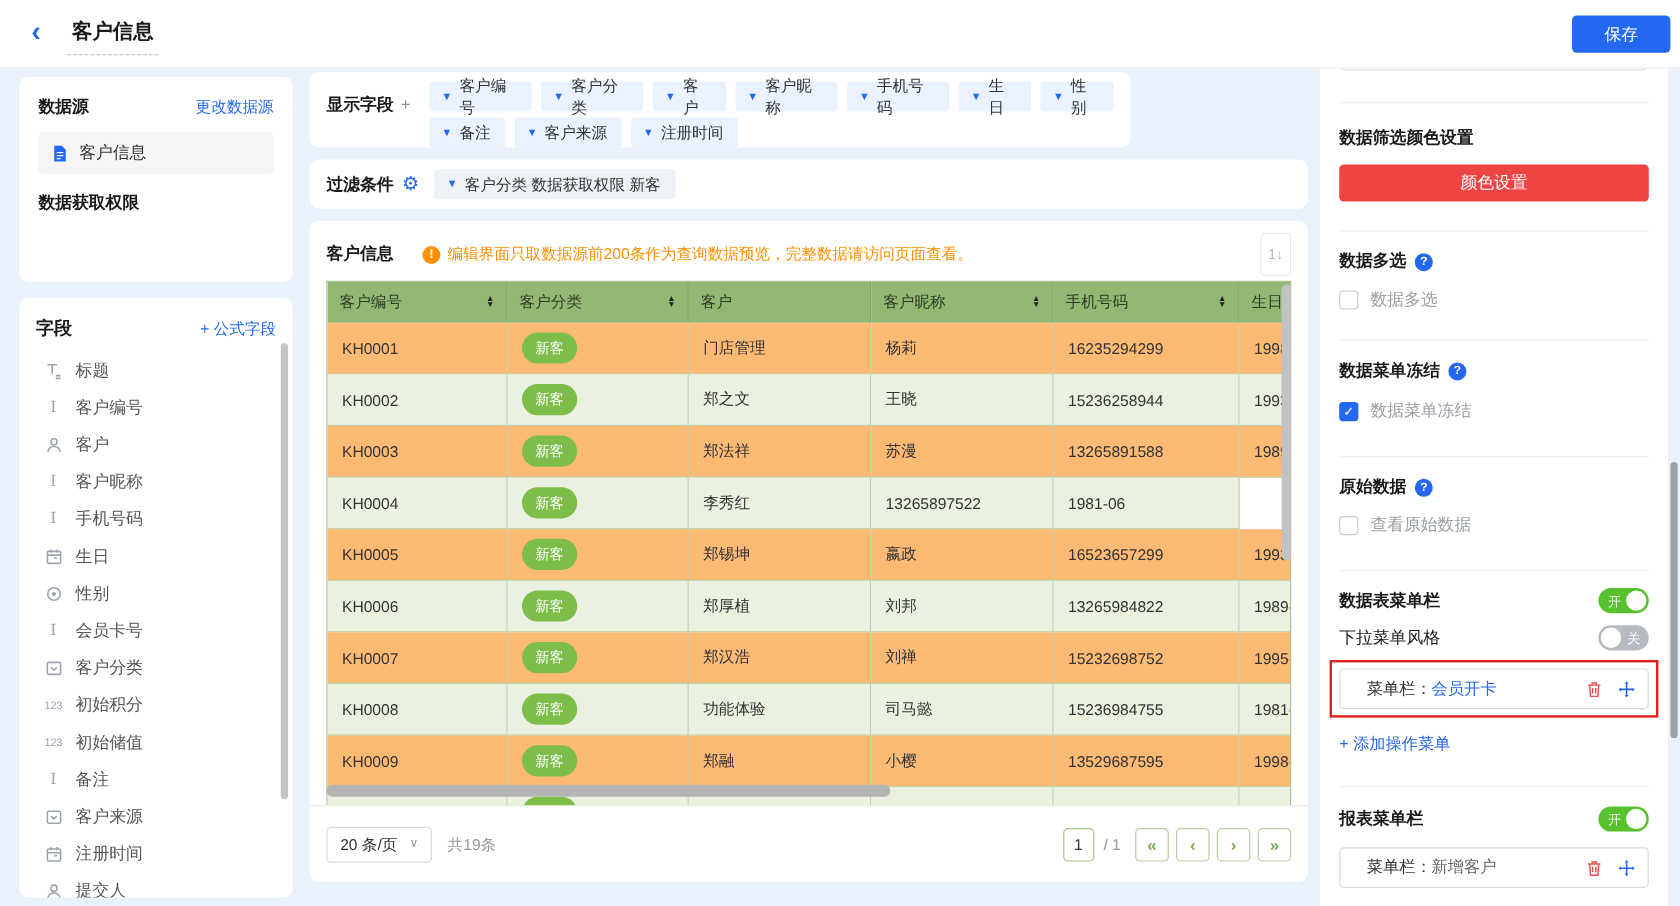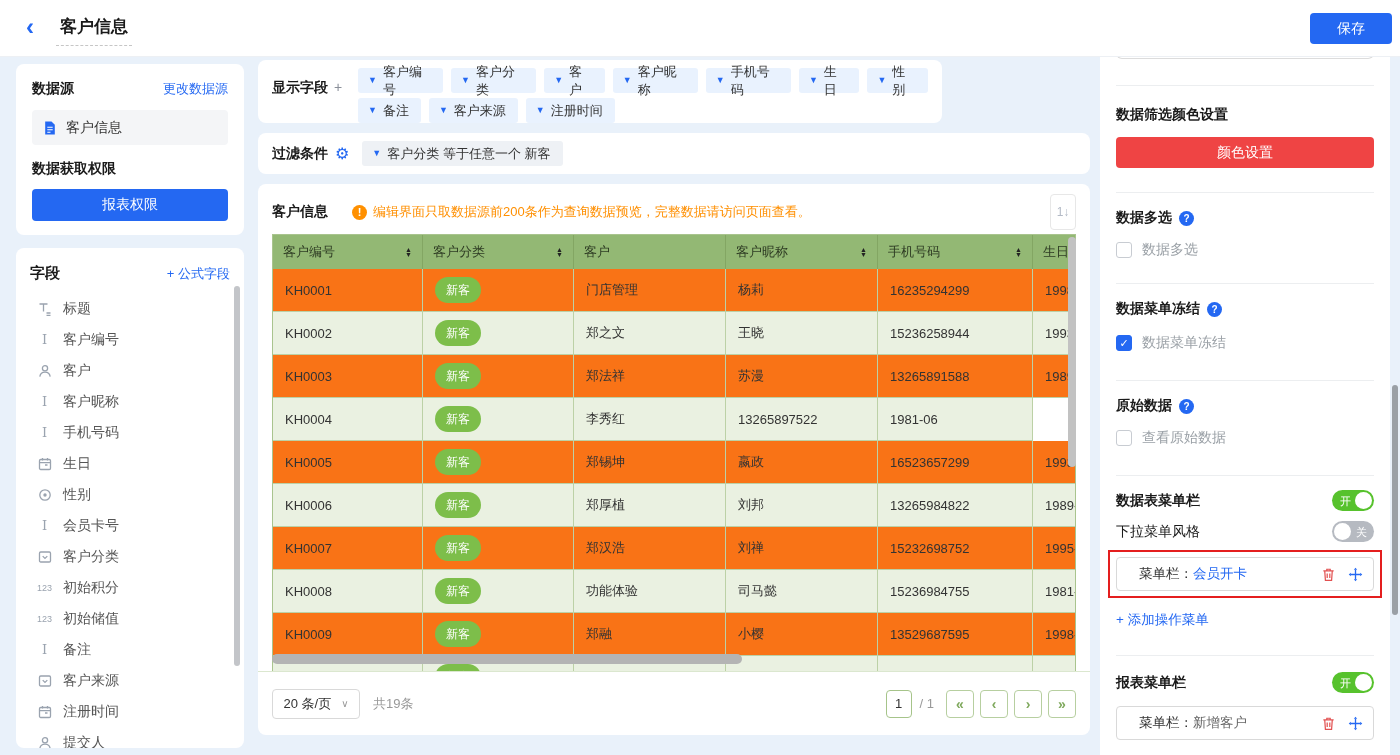--- a/index.html
+++ b/index.html
@@ -69,21 +69,21 @@
                justify-content:center; color:#b3bac6; font-size:12px; cursor:pointer; background:#fff;}
 
   .tbl { position:relative; margin-top:6px; width:804px; height:437px; overflow:hidden; }
   .trow { display:grid; grid-template-columns:150px 151px 152px 152px 155px 90px; }
   .th { background:#93b874; height:34px; border-right:1px solid #83a663; color:#2e3b23;
         display:flex; align-items:center; justify-content:space-between; padding:0 10px;
         font-size:13px; cursor:pointer;}
   .th:last-child { border-right:none; }
   .arrows { display:flex; flex-direction:column; align-items:center; }
   .arrows i { font-style:normal; font-size:7px; line-height:5.5px; color:#222; }
-  .td { height:43px; background:#f97316; border-bottom:1px solid #bcd1a6; border-right:1px solid #bcd1a6;
+  .td { height:43px; background:#fdba74; border-bottom:1px solid #bcd1a6; border-right:1px solid #bcd1a6;
         display:flex; align-items:center; padding:0 12px; font-size:13px; color:#333; overflow:hidden;
         white-space:nowrap;}
   .trow.alt .td { background:#eaf1e1; }
   .tbl-outer { border:1px solid #a9c48e; border-bottom:none; }
   .pill { min-width:46px; height:26px; border-radius:14px; background:#7dbe4a; color:#fff;
           font-size:12px; display:flex; align-items:center; justify-content:center; padding:0 8px;}
   .hscroll { position:absolute; left:14px; top:470px; width:470px; height:10px;
              background:#b4b4b4; border-radius:5px; cursor:pointer; z-index:3;}
   .vscroll { position:absolute; right:14px; top:53px; width:8px; height:230px;
              background:#c2c2c2; border-radius:4px; cursor:pointer; z-index:3;}
@@ -167,21 +167,20 @@
   <div class="ds-item">
     <span style="display:flex;">
       <svg width="16" height="16" viewBox="0 0 16 16">
           <path fill="#2468f2" d="M3.2 1.5h6.3l3.3 3.3v9.7H3.2z"></path>
           <path stroke="#fff" stroke-width="1.1" fill="none" d="M5.3 7.2h5.4M5.3 9.7h5.4M5.3 12.2h3.2"></path>
         </svg>
     </span>
     <span>客户信息</span>
   </div>
   <div class="panel-title ds-sub">数据获取权限</div>
-  <button class="perm-btn">报表权限</button>
 </div>
 
 <div class="card fields-card">
   <div class="fields-head">
     <span class="panel-title" style="font-size:15px;">字段</span>
     <span class="blue-link">+ 公式字段</span>
   </div>
   <div id="fields-list">
       <div class="field-item">
         <span class="ficon">
@@ -350,21 +349,21 @@
         </span>
       </div>
     </div>
 </div>
 
 <div class="card filter-card">
   <span class="panel-title">过滤条件</span>
   <span class="gear">⚙</span>
   <span class="chip filter-chip">
     <span class="caret">▼</span>
-    <span>客户分类 等于任意一个 新客</span>
+    <span>客户分类 数据获取权限 新客</span>
   </span>
 </div>
 
 <div class="card table-card">
   <div class="tc-head">
     <span class="tc-title">客户信息</span>
     <span class="warn">
       <span class="warn-ico">!</span>
       <span>编辑界面只取数据源前200条作为查询数据预览，完整数据请访问页面查看。</span>
     </span>

